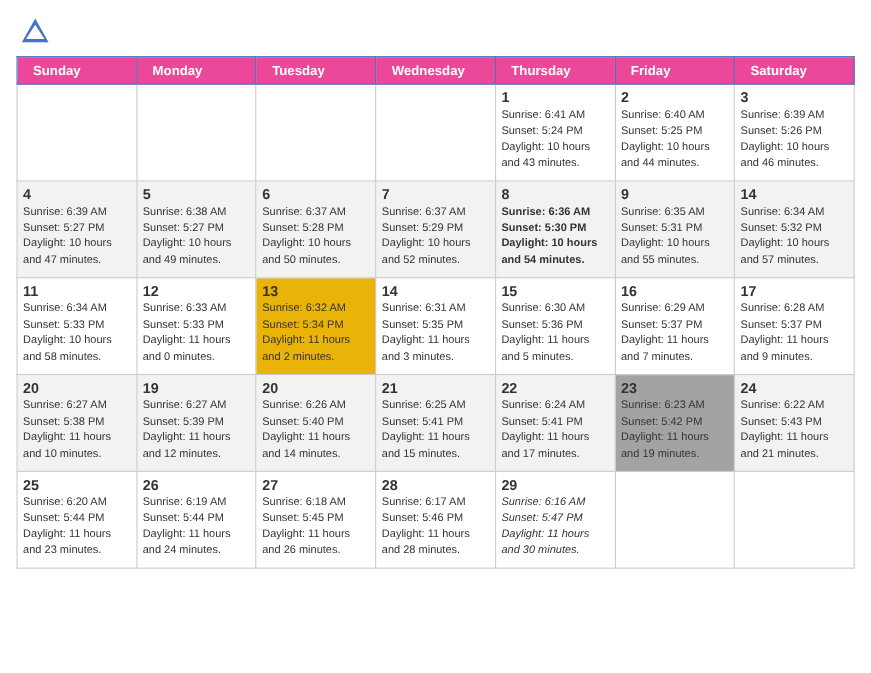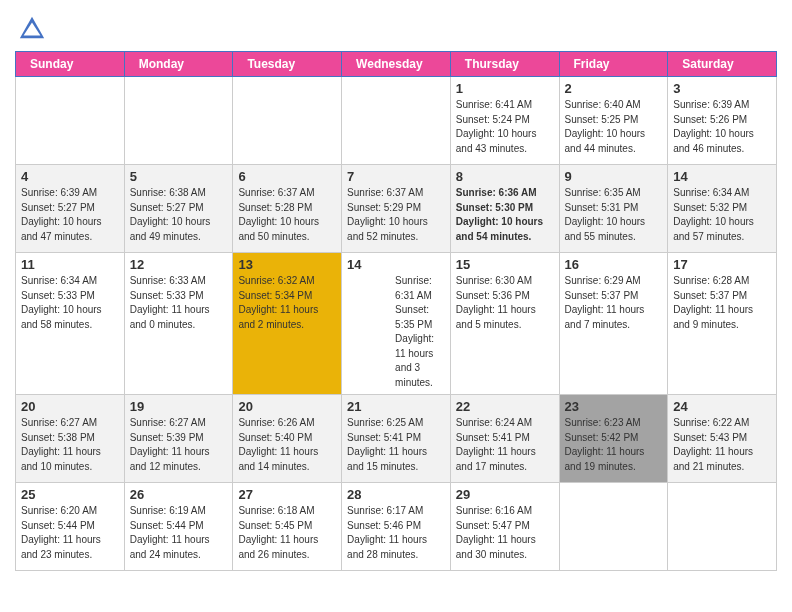--- a/index.html
+++ b/index.html
@@ -222,21 +222,21 @@
         </td>
         <td style="background: #eab308;">
           <div class="day-num">13</div>
           <div class="day-info" style="white-space: pre-line;">Sunrise: 6:32 AM
 Sunset: 5:34 PM
 Daylight: 11 hours
 and 2 minutes.</div>
         </td>
         <td style="background: rgb(255, 255, 255);">
           <div class="day-num">14</div>
-          <div class="day-info" style="white-space: pre-line; margin-left: 48px;">Sunrise: 6:31 AM
+          <div class="day-info" style="white-space: pre-line;">Sunrise: 6:31 AM
 Sunset: 5:35 PM
 Daylight: 11 hours
 and 3 minutes.</div>
         </td>
         <td style="background: rgb(255, 255, 255);">
           <div class="day-num">15</div>
           <div class="day-info" style="white-space: pre-line;">Sunrise: 6:30 AM
 Sunset: 5:36 PM
 Daylight: 11 hours
 and 5 minutes.</div>
@@ -331,21 +331,21 @@
         </td>
         <td style="background: rgb(255, 255, 255);">
           <div class="day-num">28</div>
           <div class="day-info" style="white-space: pre-line;">Sunrise: 6:17 AM
 Sunset: 5:46 PM
 Daylight: 11 hours
 and 28 minutes.</div>
         </td>
         <td style="background: rgb(255, 255, 255);">
           <div class="day-num">29</div>
-          <div class="day-info" style="white-space: pre-line;">Sunrise: 6:16 AM
+          <div class="day-info" style="white-space: pre-line; font-style: italic;">Sunrise: 6:16 AM
 Sunset: 5:47 PM
 Daylight: 11 hours
 and 30 minutes.</div>
         </td>
         <td style="background: rgb(255, 255, 255);"></td>
         <td style="background: rgb(255, 255, 255);"></td>
       </tr>
     </tbody>
 </table>
 

